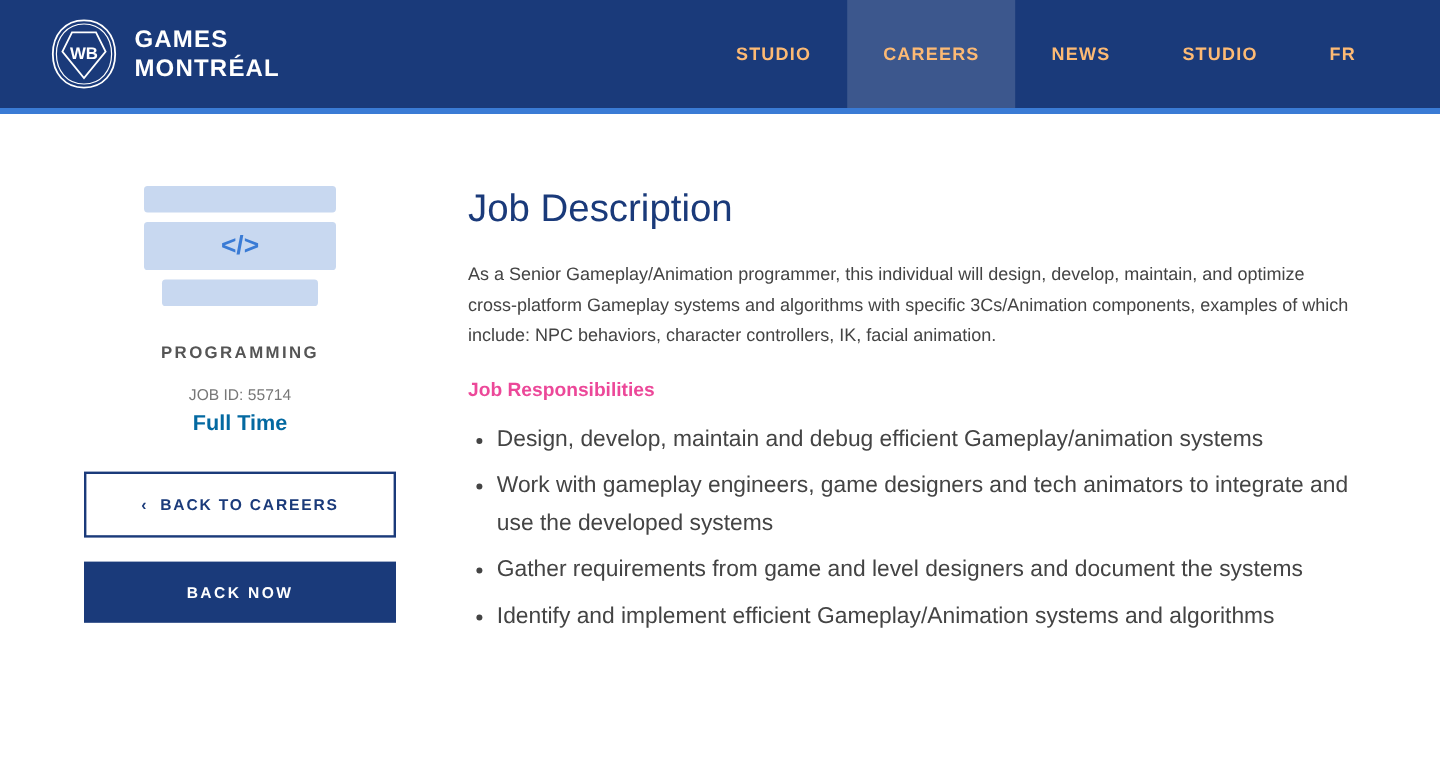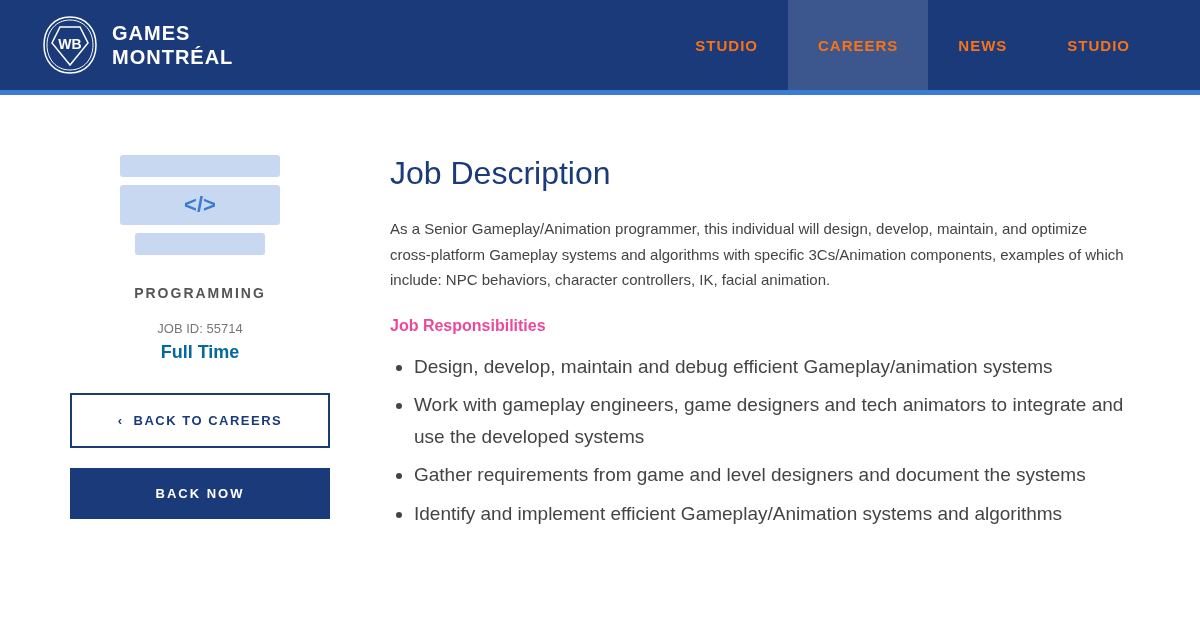--- a/index.html
+++ b/index.html
@@ -28,21 +28,21 @@
       font-size: 20px;
       font-weight: 900;
       line-height: 1.2;
       letter-spacing: 1px;
     }
     .nav-links {
       display: flex;
       gap: 0;
     }
     .nav-link {
-      color: #f97316;
+      color: #fdba74;
       text-decoration: none;
       font-size: 15px;
       font-weight: 600;
       letter-spacing: 1px;
       padding: 0 30px;
       height: 90px;
       display: flex;
       align-items: center;
       cursor: pointer;
     }
@@ -203,20 +203,21 @@
     <div>
       <div class="logo-text">GAMES</div>
       <div class="logo-text sub">MONTRÉAL</div>
     </div>
   </div>
   <div class="nav-links">
     <a class="nav-link" href="#">STUDIO</a>
     <a class="nav-link active" href="#">CAREERS</a>
     <a class="nav-link" href="#">NEWS</a>
     <a class="nav-link" href="#">STUDIO</a>
+    <a class="nav-link lang" href="#">FR</a>
   </div>
 </nav>
 <div class="accent-bar"></div>
 
 <div class="content">
 
   <div class="sidebar">
     <div class="category-icon">
       <div class="icon-bar top"></div>
       <div class="icon-code">&lt;/&gt;</div>

